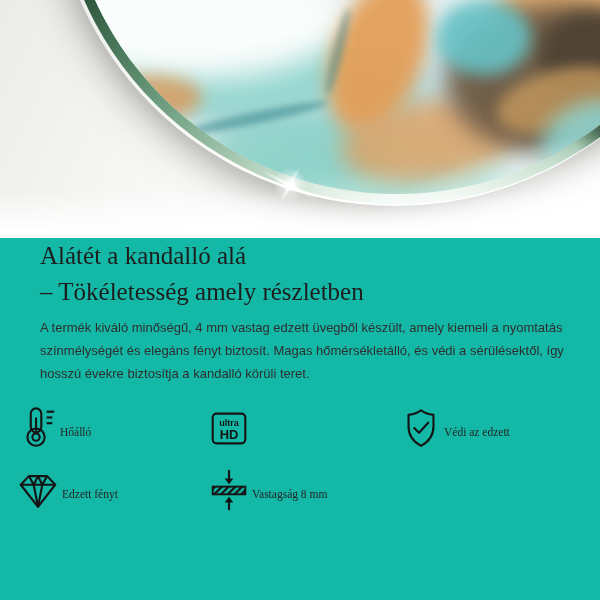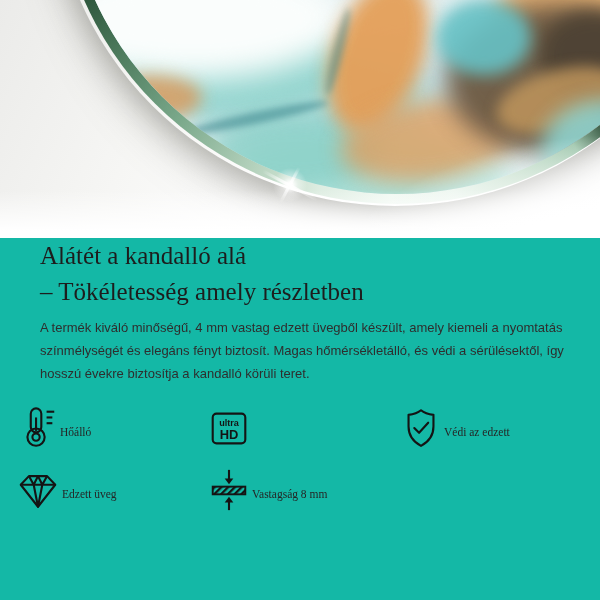--- a/index.html
+++ b/index.html
@@ -138,21 +138,21 @@
         <span class="f-label">Védi az edzett</span>
       </div>
 
       <div class="feature">
         <div class="icon-box">
           <svg width="48" height="46" viewBox="0 0 48 48">
             <path class="ic" stroke-linejoin="round" d="M14.5 9.5 L33.5 9.5 L42 18.5 L24 41.5 L6 18.5 Z"></path>
             <path class="ic" stroke-linejoin="round" d="M6 18.5 L42 18.5 M14.5 9.5 L19.5 18.5 L24 9.5 L28.5 18.5 L33.5 9.5 M19.5 18.5 L24 41.5 L28.5 18.5"></path>
           </svg>
         </div>
-        <span class="f-label">Edzett üveg</span>
+        <span class="f-label">Edzett fényt</span>
       </div>
 
 
       <div class="feature">
         <div class="icon-box">
           <svg width="46" height="46" viewBox="0 0 48 48">
             <defs>
               <pattern id="hatch6" patternUnits="userSpaceOnUse" width="5" height="5" patternTransform="rotate(45)">
                 <rect width="2.4" height="5" fill="#141414"></rect>
               </pattern>

